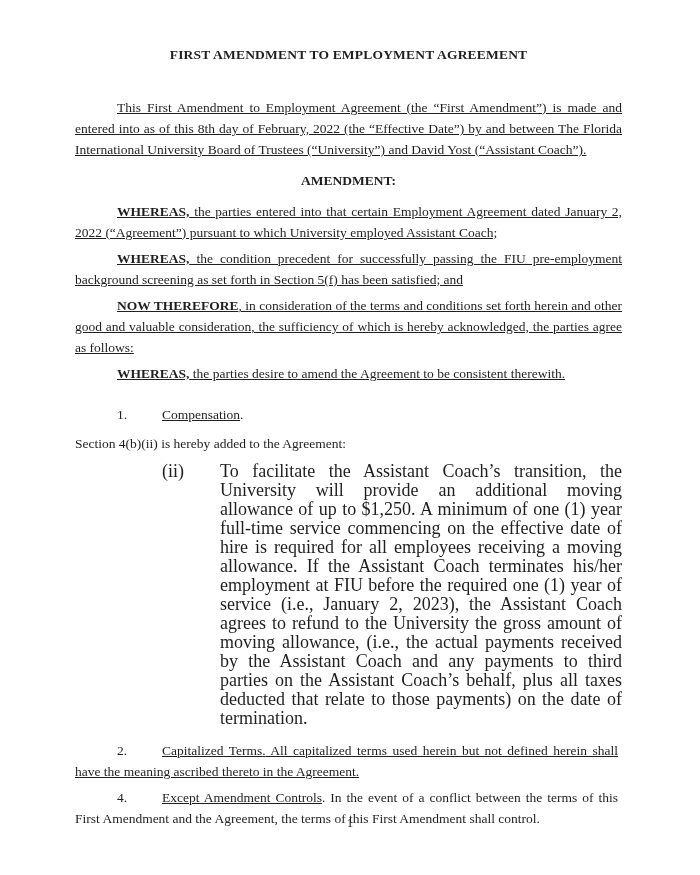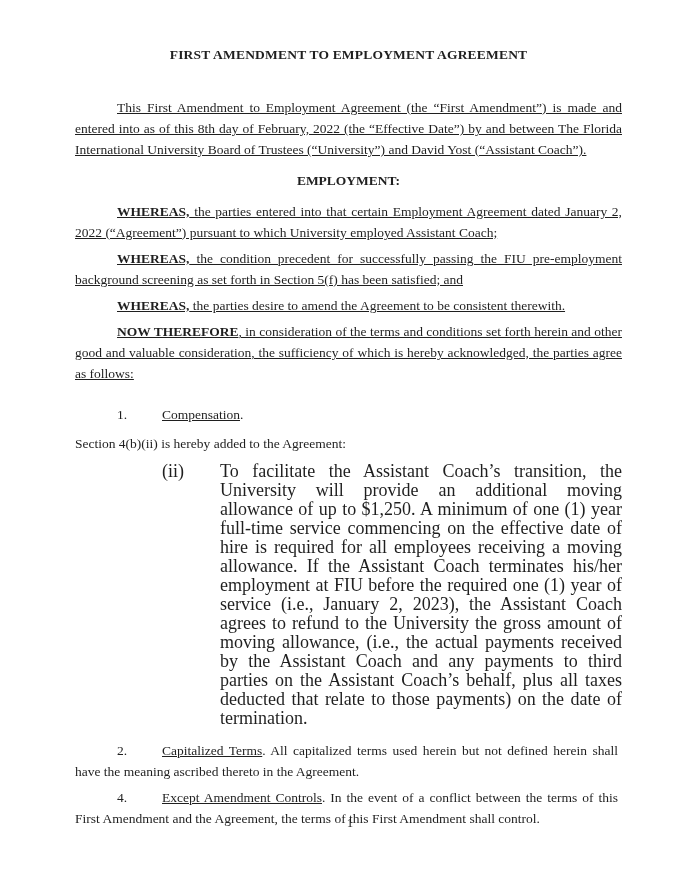--- a/index.html
+++ b/index.html
@@ -91,51 +91,51 @@
 <body>
 
 <div class="page">
 
   <h1 class="doc-title">FIRST AMENDMENT TO EMPLOYMENT AGREEMENT</h1>
 
   <p class="para indent">
     <span>This First Amendment to Employment Agreement (the “First Amendment”) is made and entered into as of this 8th day of February, 2022 (the “Effective Date”) by and between The Florida International University Board of Trustees (“University”) and David Yost (“Assistant Coach”).</span>
   </p>
 
-  <h2 class="center-heading">EMPLOYMENT:</h2>
+  <h2 class="center-heading">AMENDMENT:</h2>
 
   <p class="para indent">
     <span class="lead">WHEREAS,</span><span> the parties entered into that certain Employment Agreement dated January 2, 2022 (“Agreement”) pursuant to which University employed Assistant Coach;</span>
   </p>
 
   <p class="para indent">
     <span class="lead">WHEREAS,</span><span> the condition precedent for successfully passing the FIU pre-employment background screening as set forth in Section 5(f) has been satisfied; and</span>
   </p>
 
   <p class="para indent">
-    <span class="lead">WHEREAS,</span><span> the parties desire to amend the Agreement to be consistent therewith.</span>
+    <span class="lead">NOW THEREFORE</span><span>, in consideration of the terms and conditions set forth herein and other good and valuable consideration, the sufficiency of which is hereby acknowledged, the parties agree as follows:</span>
   </p>
 
   <p class="para indent">
-    <span class="lead">NOW THEREFORE</span><span>, in consideration of the terms and conditions set forth herein and other good and valuable consideration, the sufficiency of which is hereby acknowledged, the parties agree as follows:</span>
+    <span class="lead">WHEREAS,</span><span> the parties desire to amend the Agreement to be consistent therewith.</span>
   </p>
 
   <p class="section section-first">
     <span class="secnum">1.</span><span class="u">Compensation</span><span>.</span>
   </p>
 
   <p class="para flush">
     <span>Section 4(b)(ii) is hereby added to the Agreement:</span>
   </p>
 
   <div class="clause">
     <span class="clause-label">(ii)</span><span>To facilitate the Assistant Coach’s transition, the University will provide an additional moving allowance of up to $1,250.  A minimum of one (1) year full-time service commencing on the effective date of hire is required for all employees receiving a moving allowance.  If the Assistant Coach terminates his/her employment at FIU before the required one (1) year of service (i.e., January 2, 2023), the Assistant Coach agrees to refund to the University the gross amount of moving allowance, (i.e., the actual payments received by the Assistant Coach and any payments to third parties on the Assistant Coach’s behalf, plus all taxes deducted that relate to those payments) on the date of termination.</span>
   </div>
 
-  <p class="section" style="margin-top:12px;">
+  <p class="section" style="margin-top:12px;text-decoration:underline;">
     <span class="secnum">2.</span><span class="u">Capitalized Terms</span><span>.</span><span>  All capitalized terms used herein but not defined herein shall have the meaning ascribed thereto in the Agreement.</span>
   </p>
 
 
   <p class="section">
     <span class="secnum">4.</span><span class="u">Except Amendment Controls</span><span>.</span><span>  In the event of a conflict between the terms of this First Amendment and the Agreement, the terms of this First Amendment shall control.</span>
   </p>
 
   <div class="page-number">1</div>
 

